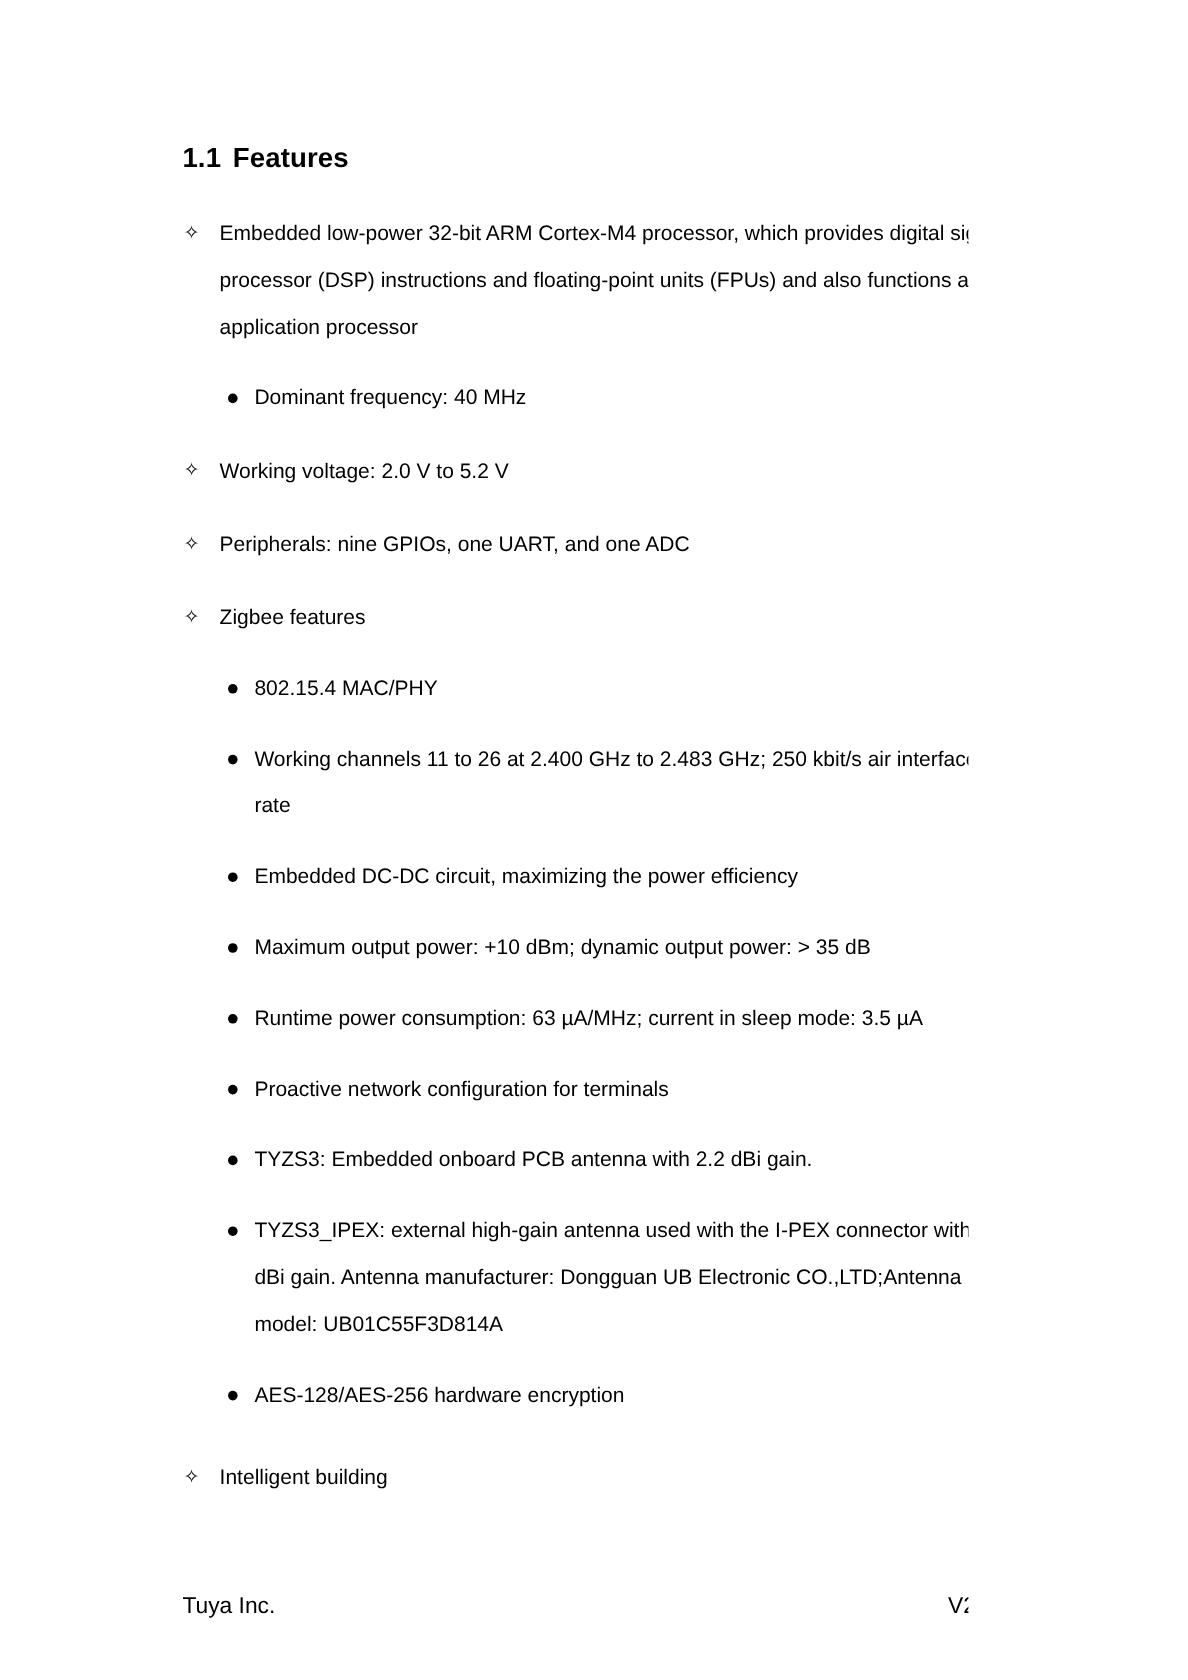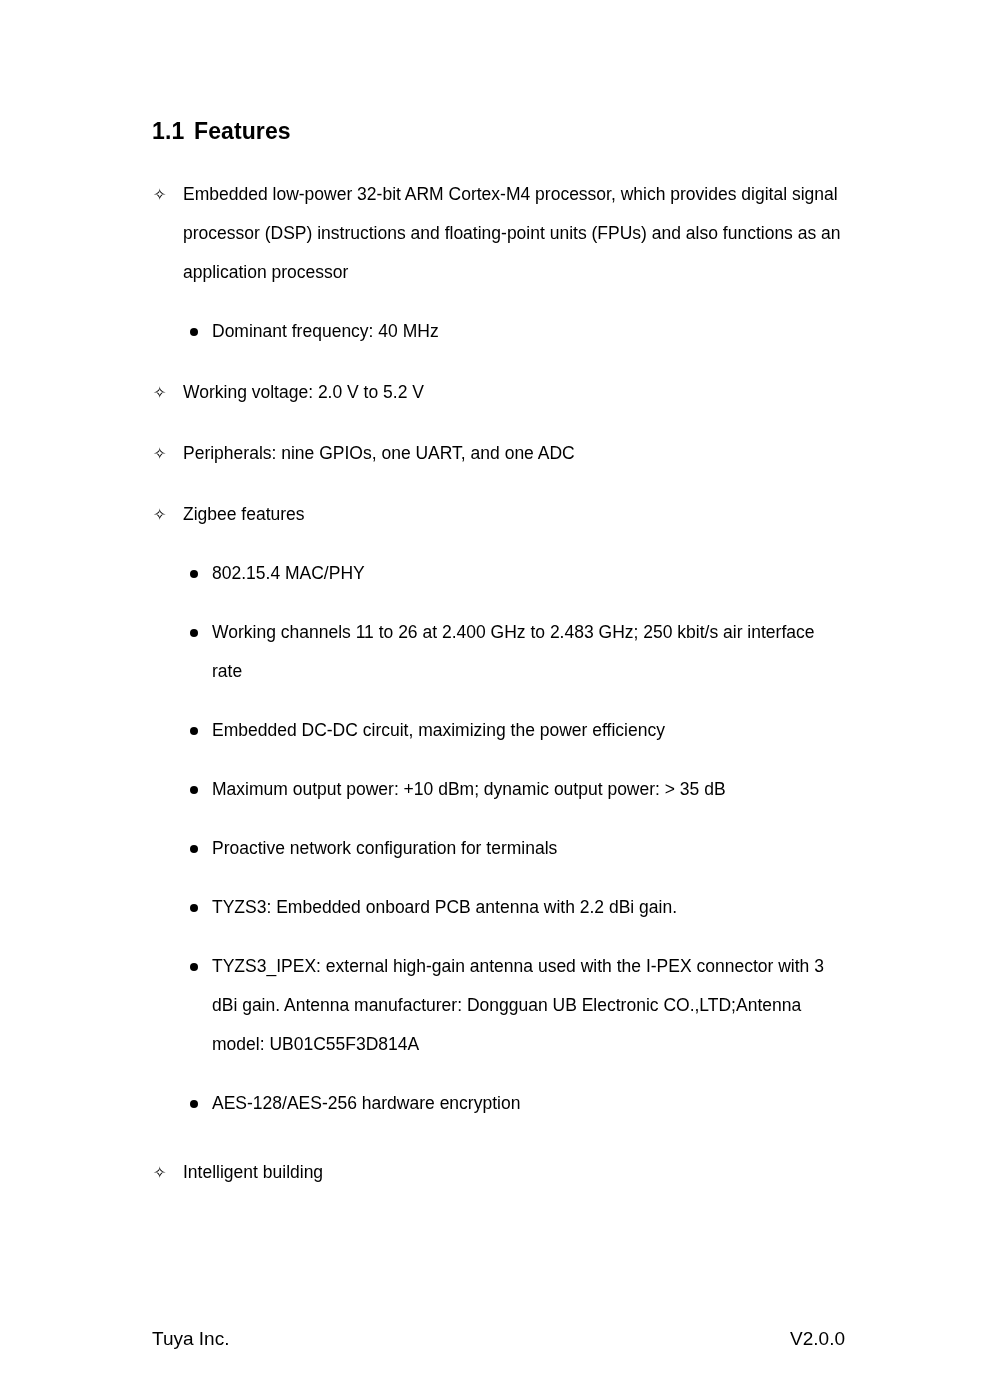--- a/index.html
+++ b/index.html
@@ -17,21 +17,20 @@
   }
 
   .page {
     position: absolute;
     left: 0;
     top: 0;
     width: 807px;
     height: 1400px;
     background: #ffffff;
     overflow: hidden;
-    padding-left: 40px;
   }
 
   .content {
     position: absolute;
     left: 152px;
     top: 118px;
     width: 700px;
   }
 
   
@@ -192,20 +191,26 @@
         <span class="btext">Embedded DC-DC circuit, maximizing the power efficiency</span>
       </li>
 
       <li class="bullet-item level2">
         <span class="marker">
             <span class="disc"></span>
           </span>
         <span class="btext">Maximum output power: +10 dBm; dynamic output power: &gt; 35 dB</span>
       </li>
 
+      <li class="bullet-item level2">
+        <span class="marker">
+            <span class="disc"></span>
+          </span>
+        <span class="btext">Runtime power consumption: 63 µA/MHz; current in sleep mode: 3.5 µA</span>
+      </li>
 
       <li class="bullet-item level2">
         <span class="marker">
             <span class="disc"></span>
           </span>
         <span class="btext">Proactive network configuration for terminals</span>
       </li>
 
       <li class="bullet-item level2">
         <span class="marker">

